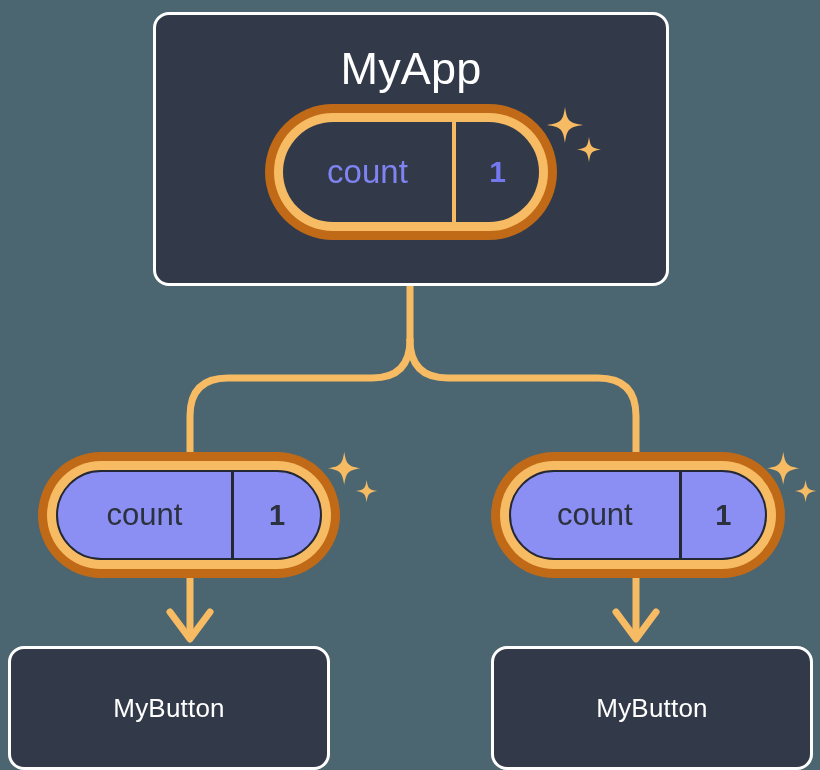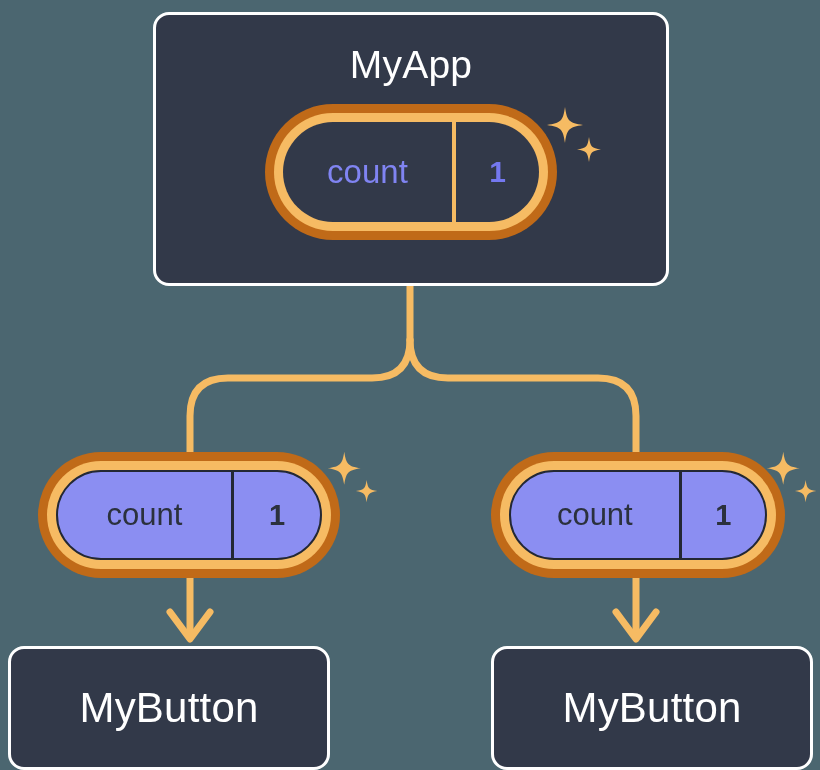--- a/index.html
+++ b/index.html
@@ -33,21 +33,21 @@
   .component-card {
     position: absolute;
     z-index: 2;
     background: #323949;
     border: 3px solid #ffffff;
     border-radius: 16px;
     box-sizing: border-box;
   }
   .card-title {
     color: #ffffff;
-    font-size: 39px;
+    font-size: 45px;
     font-weight: 400;
     text-align: center;
     letter-spacing: 0.2px;
   }
 
   #card-myapp {
     left: 153px;
     top: 12px;
     width: 516px;
     height: 274px;
@@ -65,21 +65,21 @@
   }
   #card-mybutton-left {
     left: 8px;
     top: 646px;
   }
   #card-mybutton-right {
     left: 491px;
     top: 646px;
   }
   .button-card .card-title {
-    font-size: 42px;
+    font-size: 26px;
   }
 
   
   .state-pill-wrap {
     position: absolute;
     z-index: 3;
   }
   .state-pill {
     position: relative;
     box-sizing: border-box;

